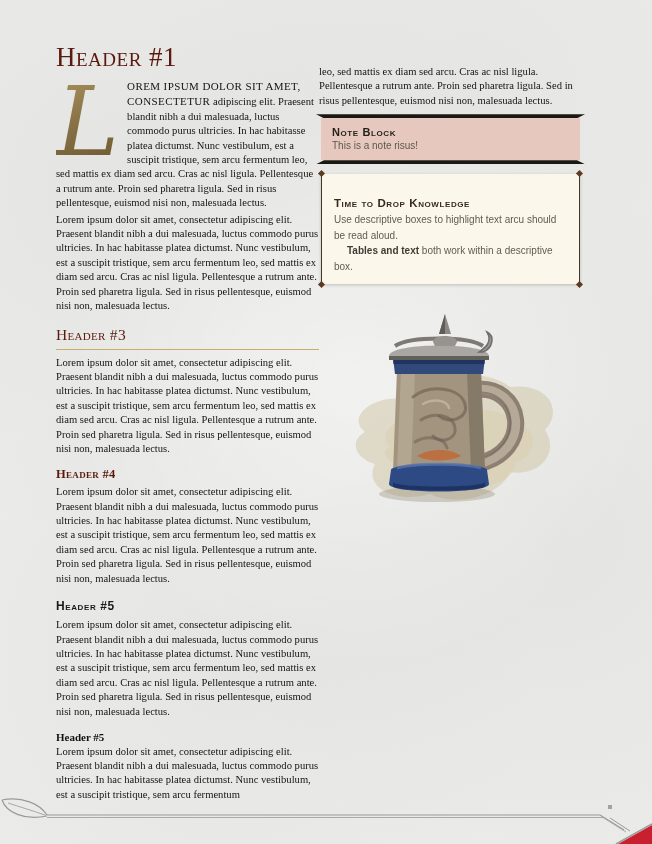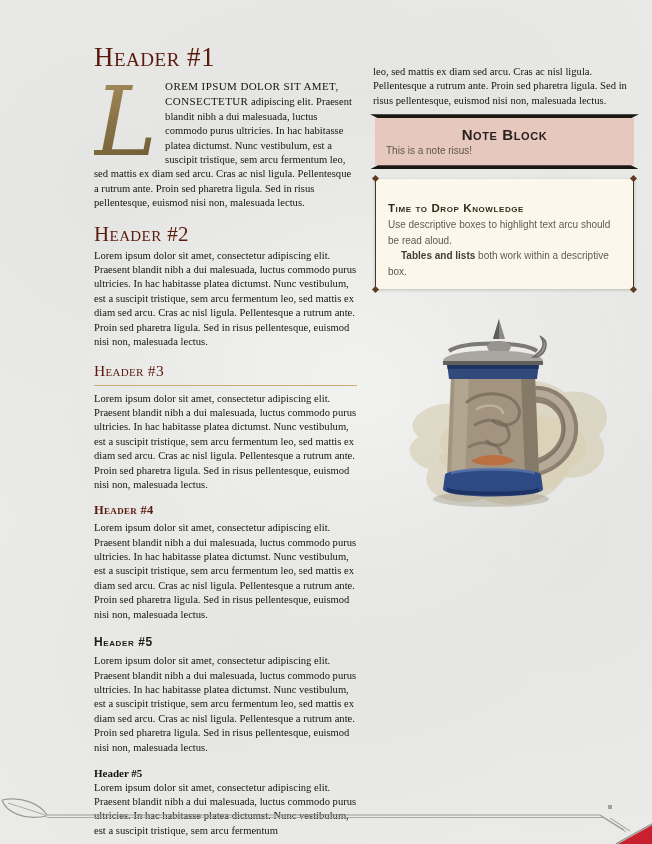--- a/index.html
+++ b/index.html
@@ -7,21 +7,21 @@
     position:relative;width:652px;height:844px;overflow:hidden;
     background-color:#ebebe9;
     background-image:
       radial-gradient(circle at 18% 22%, rgba(120,120,115,0.06), transparent 42%),
       radial-gradient(circle at 72% 12%, rgba(120,120,115,0.05), transparent 38%),
       radial-gradient(circle at 85% 64%, rgba(120,120,115,0.06), transparent 45%),
       radial-gradient(circle at 35% 78%, rgba(120,120,115,0.05), transparent 40%),
       radial-gradient(circle at 55% 45%, rgba(255,255,255,0.5), transparent 50%);
     font-family:"Liberation Serif", serif;
   }
-  .columns{position:absolute;top:38px;left:56px;width:542px;display:flex;gap:16px;margin-left:38px;}
+  .columns{position:absolute;top:38px;left:56px;width:542px;display:flex;}
   .col{width:263px;}
 
   
   .h1{font-variant:small-caps;color:#5b1a0e;font-size:27px;line-height:1;margin:6px 0 8px 0;letter-spacing:.5px;}
   .h2{font-variant:small-caps;color:#5b1a0e;font-size:21px;line-height:1;margin:13px 0 4px 0;letter-spacing:.4px;}
   .h3{font-variant:small-caps;color:#5b1a0e;font-size:15.5px;line-height:1.1;margin:12px 0 6px 0;
       border-bottom:1.6px solid #c9ad6a;padding-bottom:6px;letter-spacing:.3px;}
   .h4{font-variant:small-caps;color:#5b1a0e;font-size:12.5px;font-weight:bold;line-height:1.1;margin:12px 0 3px 0;letter-spacing:.3px;}
   .h5{font-family:"Liberation Sans",sans-serif;font-variant:small-caps;color:#1c1a18;font-size:12px;
       font-weight:bold;line-height:1.1;margin:14px 0 5px 0;letter-spacing:.6px;}
@@ -41,21 +41,21 @@
   .lead-caps{font-size:11px;letter-spacing:.4px;color:#16130f;}
 
   
   .note{position:relative;background:#e7c8be;margin:10px 2px 14px 2px;padding:8px 11px 9px 11px;}
   .note::before,.note::after{
     content:"";position:absolute;left:-5px;right:-5px;height:4px;background:#1b1713;
   }
   .note::before{top:-4px;clip-path:polygon(0 0,100% 0,calc(100% - 8px) 100%,8px 100%);}
   .note::after{bottom:-4px;clip-path:polygon(8px 0,calc(100% - 8px) 0,100% 100%,0 100%);}
   .note-title{font-family:"Liberation Sans",sans-serif;font-variant:small-caps;font-weight:bold;
-    font-size:15px;color:#26211d;letter-spacing:.6px;margin:0 0 2px 0;text-align:center;}
+    font-size:11px;color:#26211d;letter-spacing:.6px;margin:0 0 2px 0;}
   .note-body{font-family:"Liberation Sans",sans-serif;font-size:10px;color:#5d574f;margin:0;}
 
   
   .descriptive{position:relative;background:#fbf8eb;margin:4px 2px 0 2px;padding:23px 12px 10px 12px;
     border-left:1.4px solid #43362a;border-right:1.4px solid #43362a;
     box-shadow:0 1px 3px rgba(60,55,45,.25);}
   .corner-dot{position:absolute;width:5px;height:5px;background:#5e3a22;transform:rotate(45deg);}
   .corner-dot.tl{top:-3px;left:-3px;} .corner-dot.tr{top:-3px;right:-3px;}
   .corner-dot.bl{bottom:-3px;left:-3px;} .corner-dot.br{bottom:-3px;right:-3px;}
   .desc-title{font-family:"Liberation Sans",sans-serif;font-variant:small-caps;font-weight:bold;
@@ -76,21 +76,20 @@
 <div class="page">
 
   <div class="columns">
 
     <div class="col">
 
       <div class="h1">Header #1</div>
 
       <p class="para intro"><span class="dropcap">L</span><span class="lead-caps">OREM IPSUM DOLOR SIT AMET, CONSECTETUR</span><span> adipiscing elit. Praesent blandit nibh a dui malesuada, luctus commodo purus ultricies. In hac habitasse platea dictumst. Nunc vestibulum, est a suscipit tristique, sem arcu fermentum leo, sed mattis ex diam sed arcu. Cras ac nisl ligula. Pellentesque a rutrum ante. Proin sed pharetra ligula. Sed in risus pellentesque, euismod nisi non, malesuada lectus.</span></p>
 
-      <div class="h2">Header #2</div>
       <p class="para">Lorem ipsum dolor sit amet, consectetur adipiscing elit. Praesent blandit nibh a dui malesuada, luctus commodo purus ultricies. In hac habitasse platea dictumst. Nunc vestibulum, est a suscipit tristique, sem arcu fermentum leo, sed mattis ex diam sed arcu. Cras ac nisl ligula. Pellentesque a rutrum ante. Proin sed pharetra ligula. Sed in risus pellentesque, euismod nisi non, malesuada lectus.</p>
 
       <div class="h3">Header #3</div>
       <p class="para">Lorem ipsum dolor sit amet, consectetur adipiscing elit. Praesent blandit nibh a dui malesuada, luctus commodo purus ultricies. In hac habitasse platea dictumst. Nunc vestibulum, est a suscipit tristique, sem arcu fermentum leo, sed mattis ex diam sed arcu. Cras ac nisl ligula. Pellentesque a rutrum ante. Proin sed pharetra ligula. Sed in risus pellentesque, euismod nisi non, malesuada lectus.</p>
 
       <div class="h4">Header #4</div>
       <p class="para">Lorem ipsum dolor sit amet, consectetur adipiscing elit. Praesent blandit nibh a dui malesuada, luctus commodo purus ultricies. In hac habitasse platea dictumst. Nunc vestibulum, est a suscipit tristique, sem arcu fermentum leo, sed mattis ex diam sed arcu. Cras ac nisl ligula. Pellentesque a rutrum ante. Proin sed pharetra ligula. Sed in risus pellentesque, euismod nisi non, malesuada lectus.</p>
 
       <div class="h5">Header #5</div>
       <p class="para">Lorem ipsum dolor sit amet, consectetur adipiscing elit. Praesent blandit nibh a dui malesuada, luctus commodo purus ultricies. In hac habitasse platea dictumst. Nunc vestibulum, est a suscipit tristique, sem arcu fermentum leo, sed mattis ex diam sed arcu. Cras ac nisl ligula. Pellentesque a rutrum ante. Proin sed pharetra ligula. Sed in risus pellentesque, euismod nisi non, malesuada lectus.</p>
@@ -109,21 +108,21 @@
         <p class="note-body">This is a note risus!</p>
       </div>
 
       <div class="descriptive">
         <span class="corner-dot tl"></span>
         <span class="corner-dot tr"></span>
         <span class="corner-dot bl"></span>
         <span class="corner-dot br"></span>
         <p class="desc-title">Time to Drop Knowledge</p>
         <p class="desc-body">Use descriptive boxes to highlight text arcu should be read aloud.</p>
-        <p class="desc-line2"><span class="bold-lead">Tables and lists</span><span> both work within a descriptive box.</span></p>
+        <p class="desc-line2"><span class="bold-lead">Tables and text</span><span> both work within a descriptive box.</span></p>
       </div>
 
       <div class="stein-wrap">
         <svg width="232" height="200" viewBox="0 0 232 200">
 
           <path d="M30 120 C 10 105, 40 80, 75 88 C 90 60, 150 55, 175 75 C 215 70, 228 100, 210 118
                    C 225 140, 205 165, 175 160 C 165 185, 120 195, 95 182 C 60 192, 28 175, 40 152 C 18 145, 15 128, 30 120 Z" fill="#cdbf9b" opacity="0.45"></path>
           <path d="M55 135 C 40 120, 65 100, 95 105 C 120 92, 170 95, 185 112 C 205 120, 200 145, 180 150
                    C 182 168, 150 180, 125 172 C 95 182, 60 170, 68 152 C 50 150, 45 140, 55 135 Z" fill="#d9cdae" opacity="0.5"></path>
 

